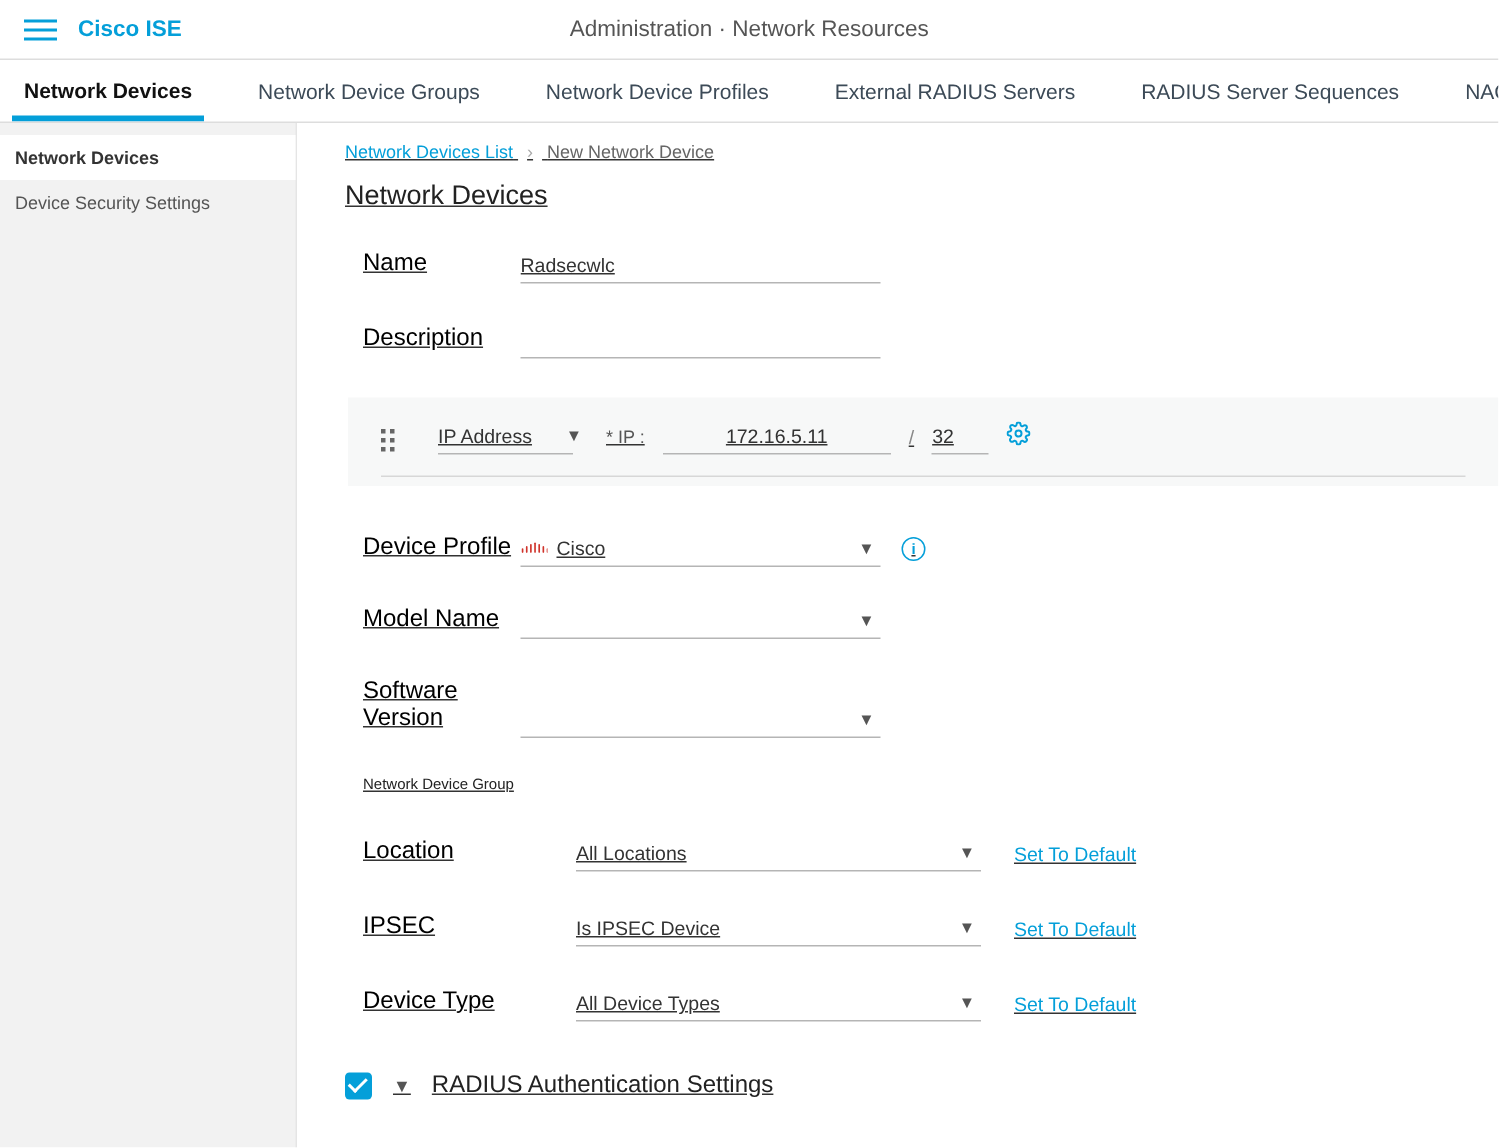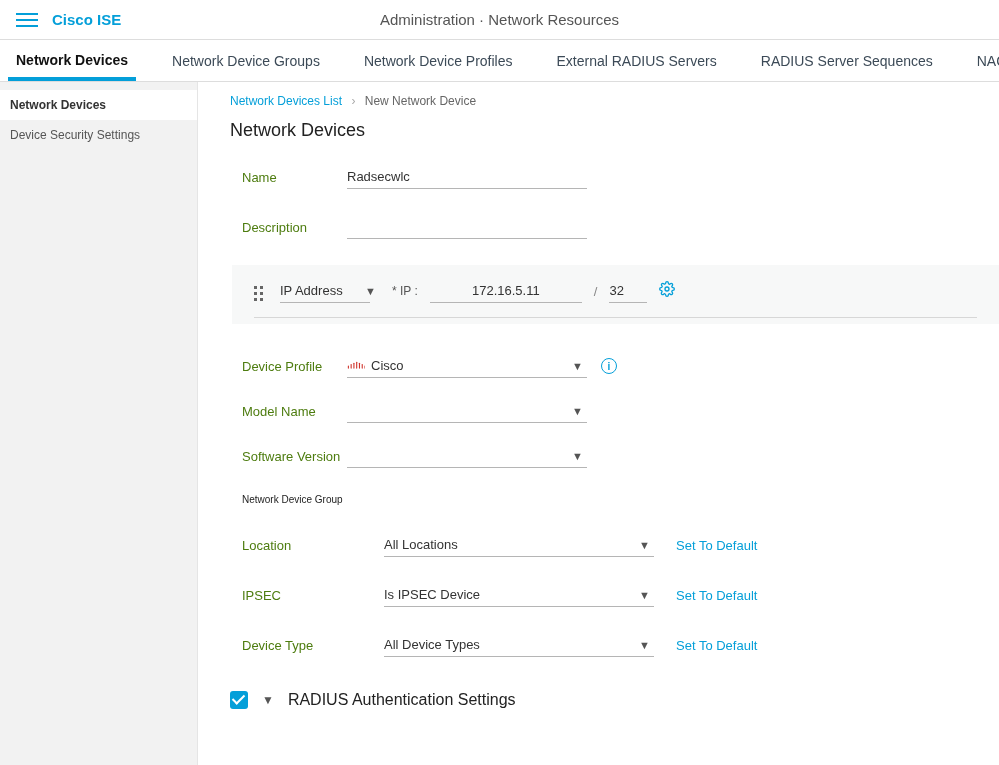--- a/index.html
+++ b/index.html
@@ -85,20 +85,21 @@
   }
   .sidebar-item.active {
     background: #fff;
     color: #333;
     font-weight: 600;
   }
   .main {
     flex: 1;
     padding: 12px 0 0 32px;
     overflow: auto;
+    text-decoration: underline;
   }
 
   
   .breadcrumb {
     font-size: 12px;
     color: #666;
     margin-bottom: 12px;
   }
   .breadcrumb a { color: #049fd9; text-decoration: none; }
   .breadcrumb .sep { color: #aaa; margin: 0 6px; }
@@ -111,22 +112,22 @@
   }
 
   
   .form-row {
     display: flex;
     align-items: flex-end;
     margin: 0 0 26px 0;
   }
   .form-label {
     width: 105px;
-    font-size: 13px;
-    color: #4d7c0f;
+    font-size: 16px;
+    color: #000000;
     padding-bottom: 4px;
   }
   .field {
     width: 240px;
     border: none;
     border-bottom: 1px solid #b5b5b5;
     background: transparent;
     font-size: 13px;
     color: #333;
     padding: 4px 0;
@@ -262,21 +263,21 @@
       <div class="ip-block-wrap">
         <div class="ip-inner">
           <div class="drag-dots">
             <span></span>
               <span></span>
               <span></span>
               <span></span>
               <span></span>
               <span></span>
           </div>
-          <div class="sel-wrap" style="width:100px;">
+          <div class="sel-wrap" style="width:100px;margin-left:12px;">
             <div class="ip-type">IP Address</div>
             <span class="chev-right">▼</span>
           </div>
           <div class="ip-lbl">* IP :</div>
           <input class="ip-val" value="172.16.5.11" style="">
           <div class="ip-slash">/</div>
           <input class="ip-mask" value="32" style="">
           <div class="gear-icon">
             <svg width="16" height="16" viewBox="0 0 24 24" fill="none" stroke="currentColor" stroke-width="2">
               <circle cx="12" cy="12" r="3"></circle>

